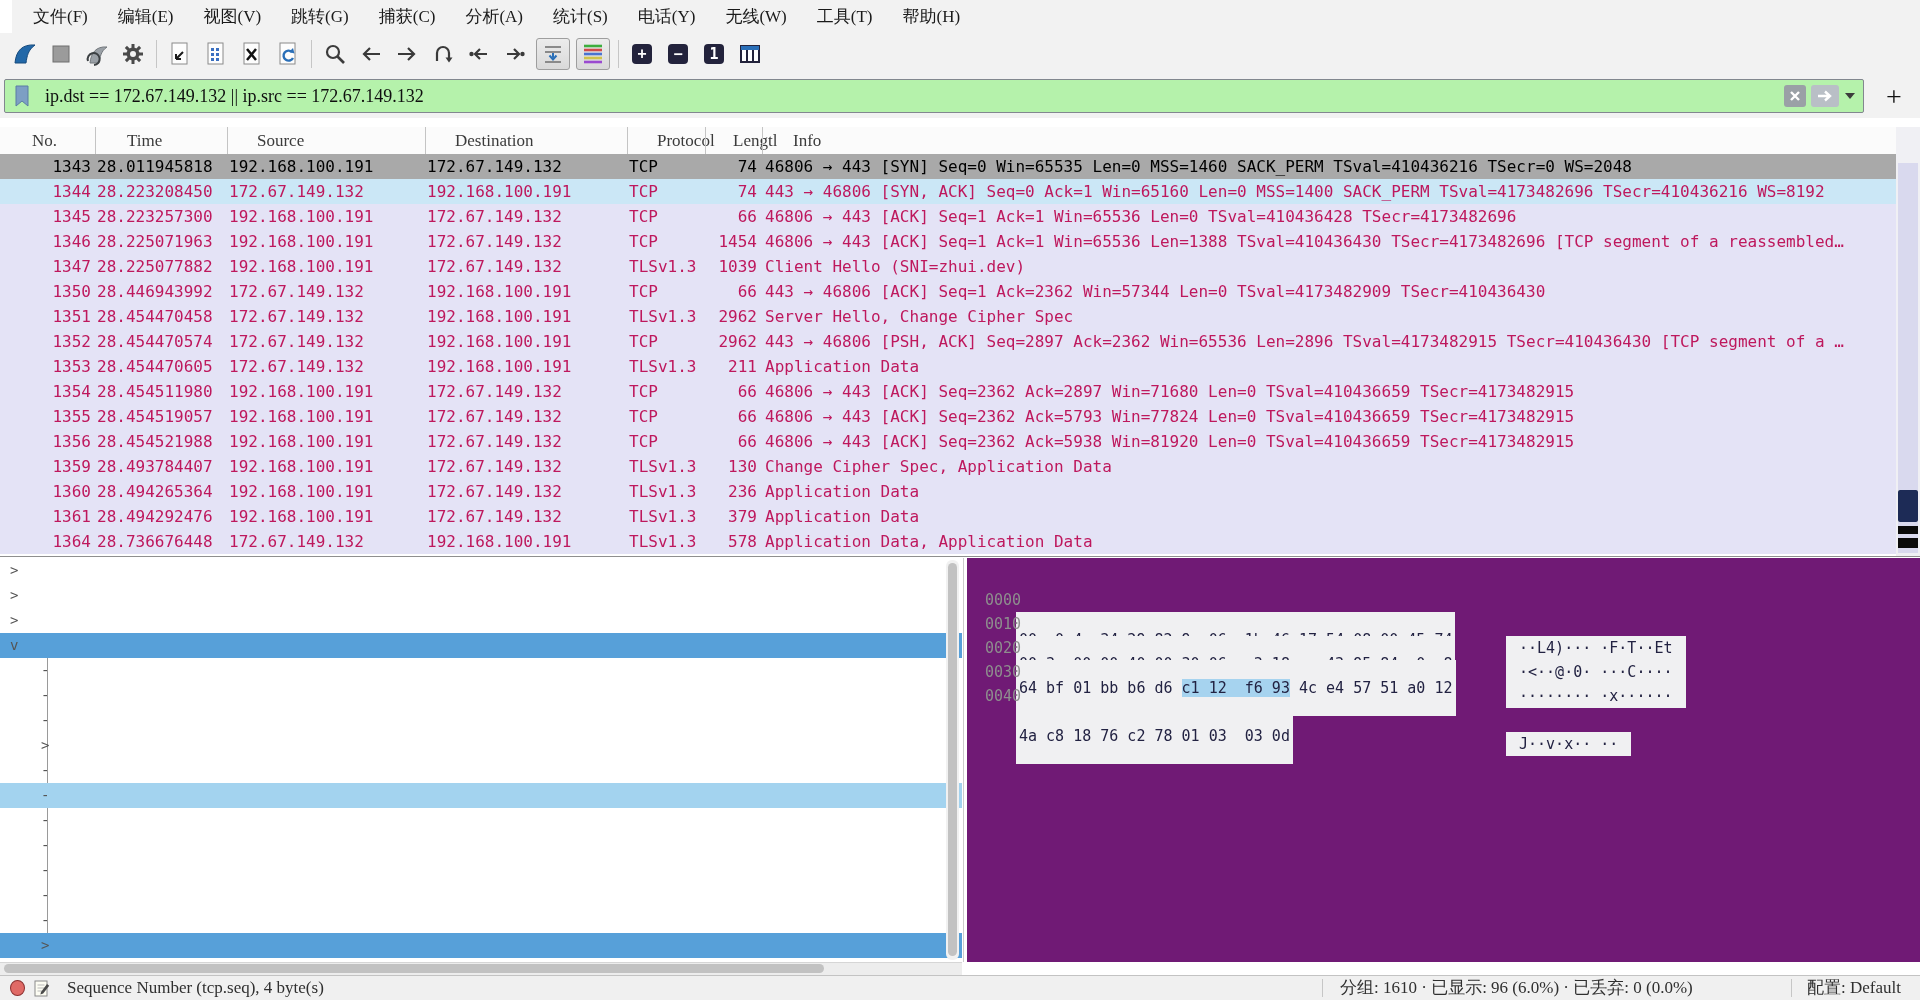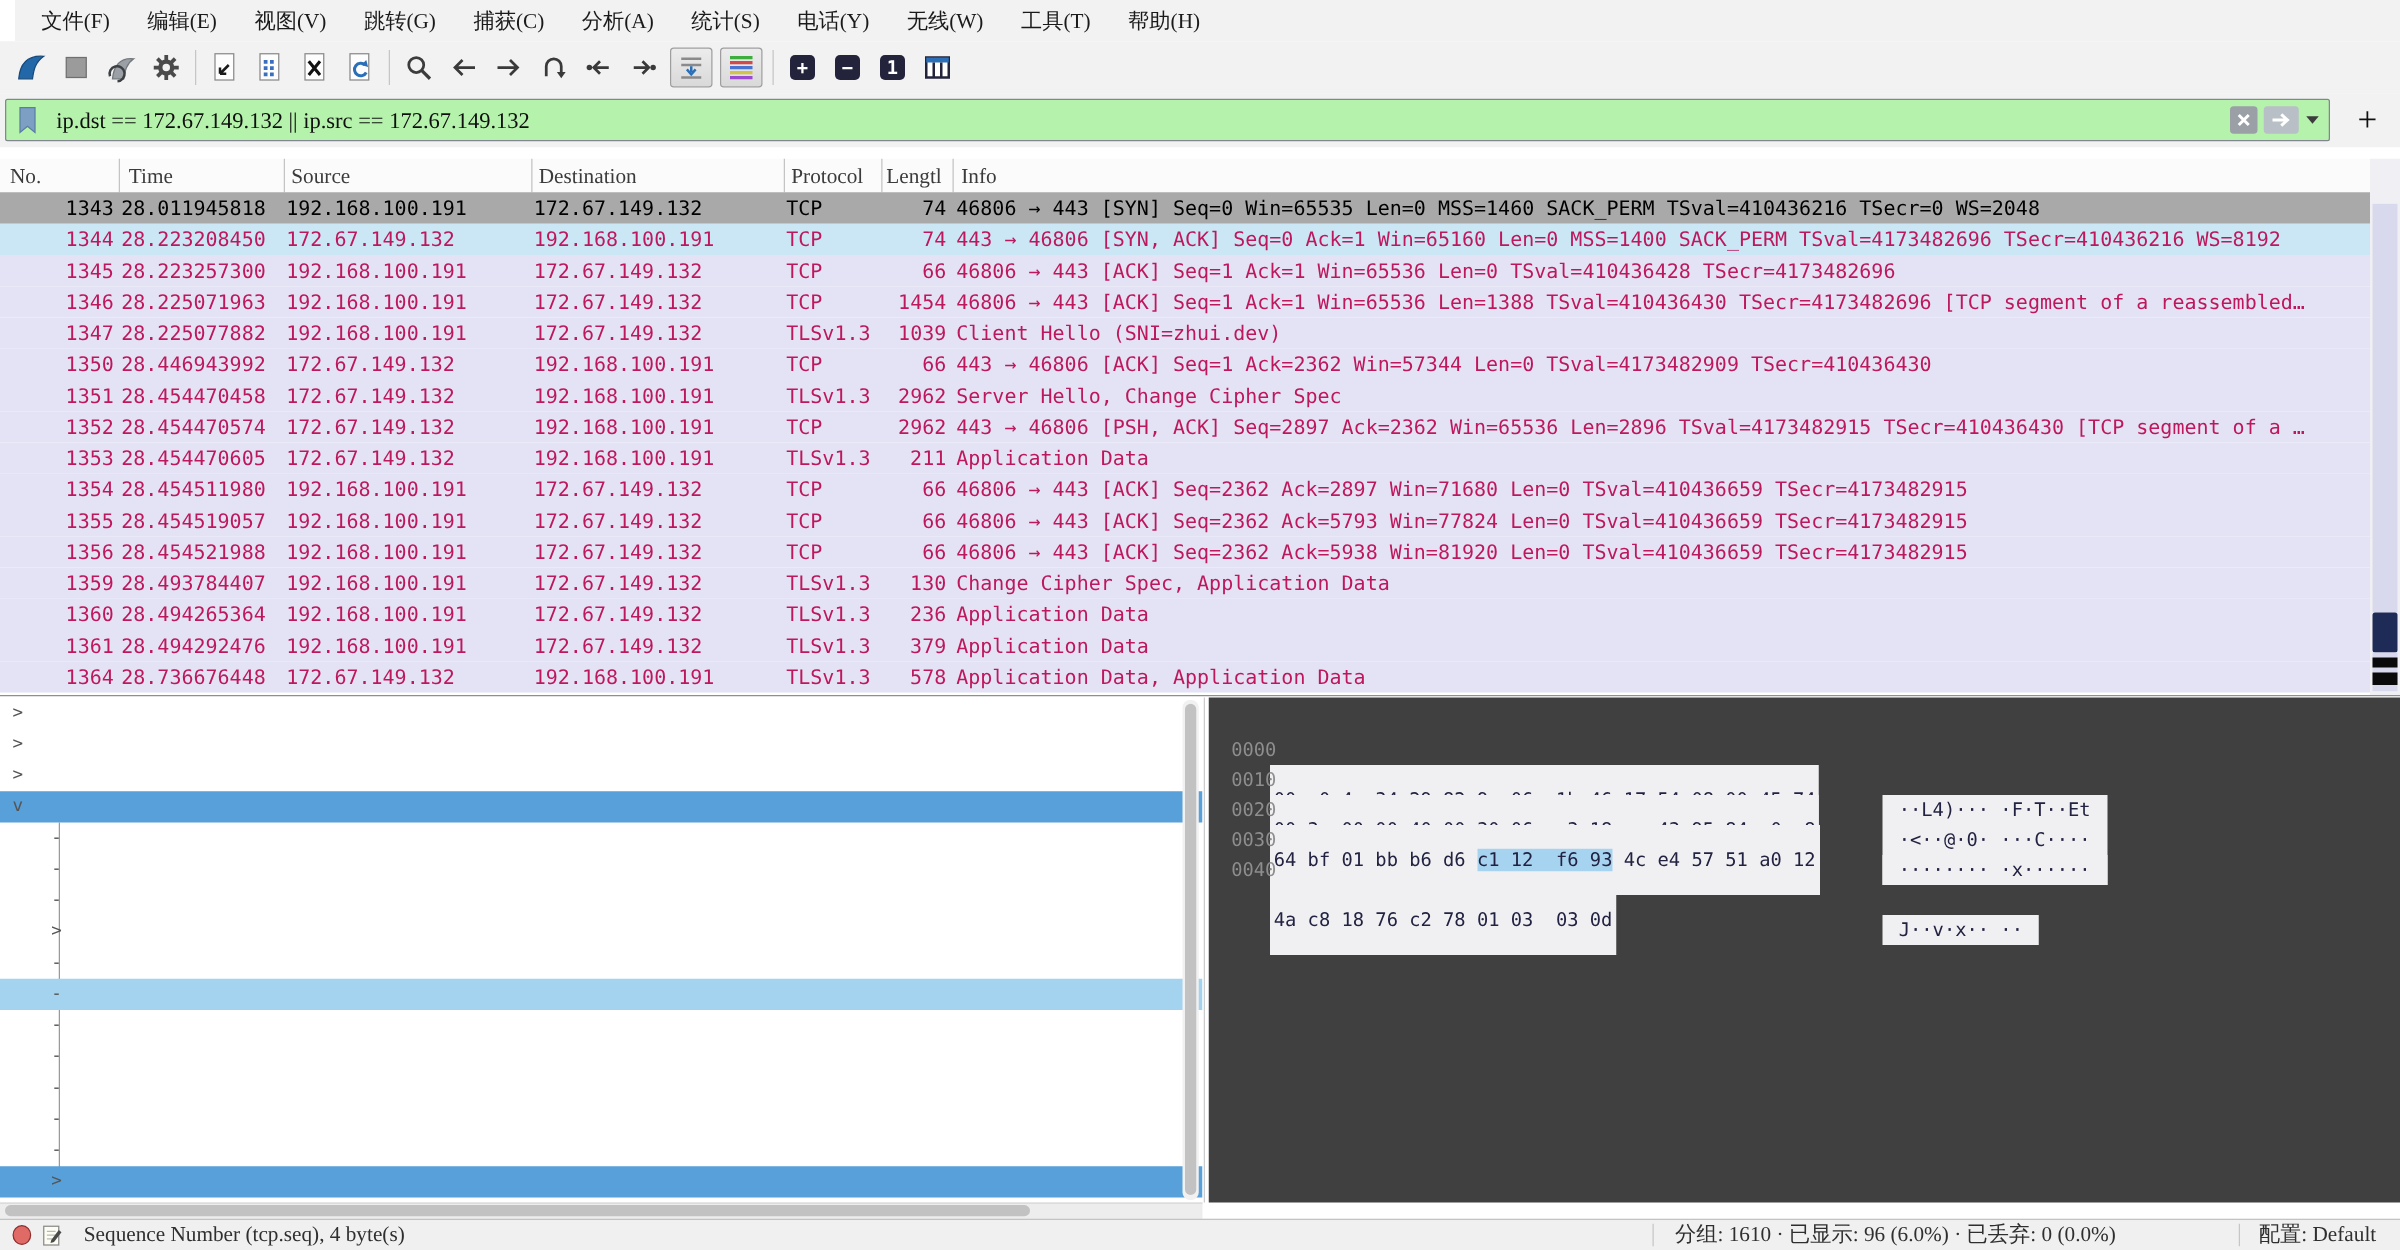--- a/index.html
+++ b/index.html
@@ -34,21 +34,21 @@
            display:flex;align-items:center;justify-content:center;}
   .f-caret{width:0;height:0;border-left:5px solid transparent;border-right:5px solid transparent;
            border-top:6px solid #3c3c3c;margin-right:8px;}
   .filter-add{position:absolute;left:1874px;top:0;width:40px;height:43px;font-size:28px;color:#111;
               display:flex;align-items:center;justify-content:center;}
 
   
   .plist{position:absolute;left:0;top:118px;width:1920px;height:438px;background:#fff;}
   .pl-header{position:absolute;left:0;top:9px;width:1896px;height:27px;background:#fbfbfb;
              border-bottom:1px solid #a9a9a9;font-size:17px;color:#3b3b3b;}
-  .pl-header span{position:absolute;top:0;line-height:27px;white-space:nowrap;overflow:hidden;}
+  .pl-header span{position:absolute;top:0;line-height:27px;white-space:nowrap;overflow:hidden;margin-left:24px;}
   .colsep{position:absolute;top:9px;width:1px;height:27px;background:#c4c4c4;}
   .pl-rows{position:absolute;left:0;top:36px;width:1896px;}
   .pl-row{position:relative;height:25px;width:100%;font-size:16px;color:#be185d;}
   .pl-row span{position:absolute;top:0;line-height:25px;white-space:pre;}
   .row-lav{background:#e4e3f6;}
   .row-blue{background:#cbe7f6;}
   .row-gray{background:#a9a9a9;color:#000;}
   .c-no{left:0;width:91px;text-align:right;}
   .c-time{left:97px;}
   .c-src{left:229px;}
@@ -72,21 +72,21 @@
   .ind0 .dt-exp{left:10px;}
   .ind1{padding-left:70px;}
   .ind1 .dt-exp{left:41px;}
   .hl-strong{background:#57a0d9;color:#000;}
   .hl-light{background:#a3d3ef;color:#000;}
   .dt-vscroll{position:absolute;left:946px;top:560px;width:13px;height:400px;background:#f1f1f1;border-radius:6px;}
   .dt-vthumb{position:absolute;left:948px;top:563px;width:9px;height:393px;background:#c2c2c2;border-radius:5px;}
   .pane-sep{position:absolute;left:963px;top:558px;width:1px;height:404px;background:#cccccc;}
 
   
-  .hexpane{position:absolute;left:967px;top:558px;width:953px;height:404px;background:#404040;}
+  .hexpane{position:absolute;left:967px;top:558px;width:953px;height:404px;background:#701a75;}
   .hx-row{position:relative;height:24px;line-height:24px;font-size:15px;color:#222242;white-space:pre;}
   .hx-off{position:absolute;left:18px;color:#8e8e8e;}
   .hx-bytes{position:absolute;left:49px;background:#f0f0f2;padding:16px 3px;}
   .hx-ascii{position:absolute;left:539px;background:#f0f0f2;padding:0 13px;}
   .hx-sel{background:#a6d3ef;}
 
   
   .hscroll{position:absolute;left:0;top:962px;width:962px;height:13px;background:#ededed;border-top:1px solid #d6d6d6;}
   .hthumb{position:absolute;left:4px;top:964px;width:820px;height:9px;background:#c2c2c2;border-radius:5px;}
 

